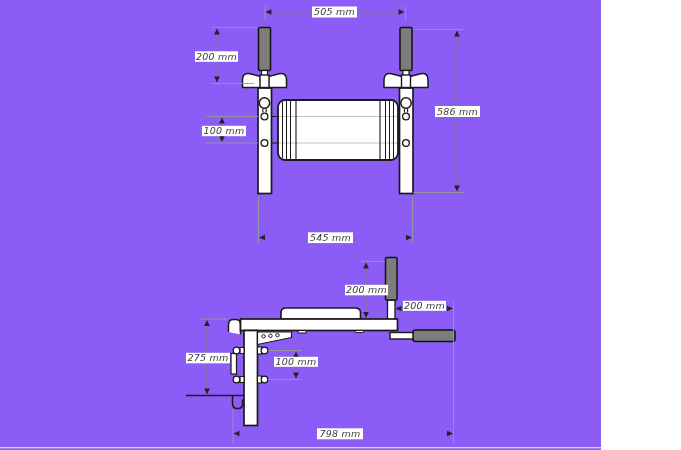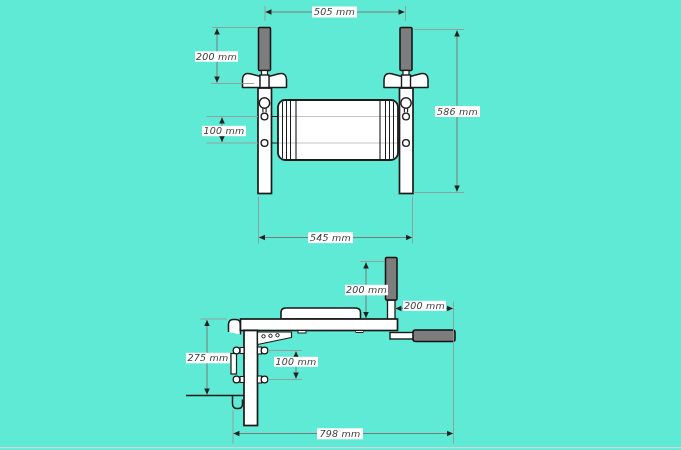--- a/index.html
+++ b/index.html
@@ -1,16 +1,16 @@
 <!DOCTYPE html>
 <html><head>
 <meta charset="utf-8">
 <style>
   html,body{margin:0;padding:0;background:#fff;}
-  .stage{position:relative;width:681px;height:450px;background:#5eead4;overflow:hidden;
+  .stage{position:relative;width:601px;height:450px;background:#8b5cf6;overflow:hidden;
          font-family:"DejaVu Sans","Liberation Sans",sans-serif;}
   svg{display:block;}
   .shape{fill:#ffffff;stroke:#1a1a1a;}
   .ln{fill:none;stroke:#1a1a1a;}
   .lite{fill:none;stroke:#bdbdbd;}
   .ext{fill:none;stroke:#999999;stroke-width:0.9;}
   .dim{fill:none;stroke:#7a7a7a;stroke-width:1;}
   .grip{fill:#7d7d7d;stroke:#111111;}
   .lblbg{fill:#ffffff;}
   .dim-label{font:italic 9.5px "DejaVu Sans","Liberation Sans",sans-serif;fill:#3a3a3a;letter-spacing:.2px;}

